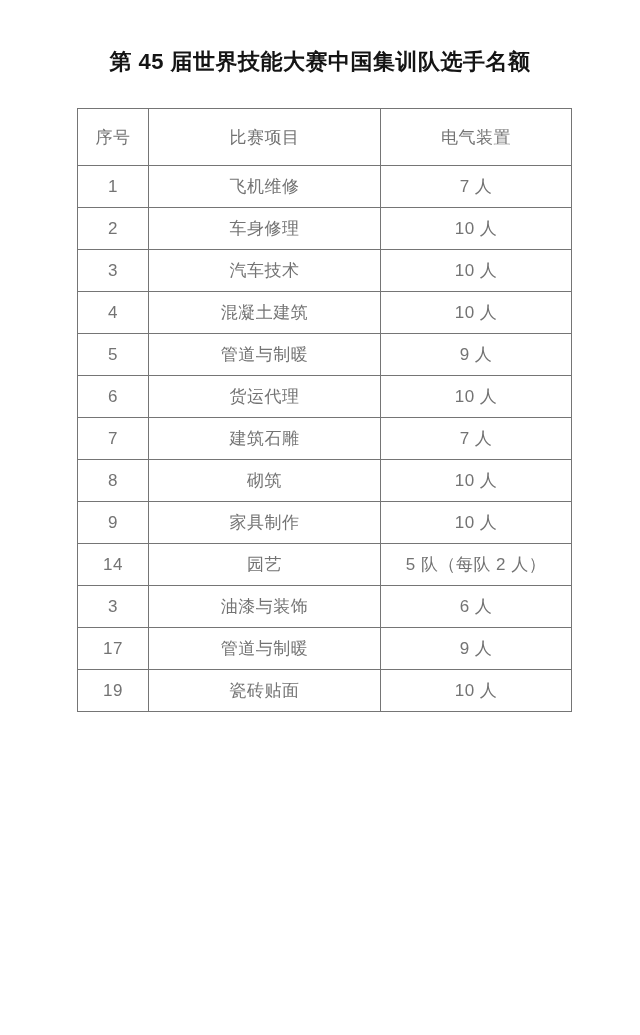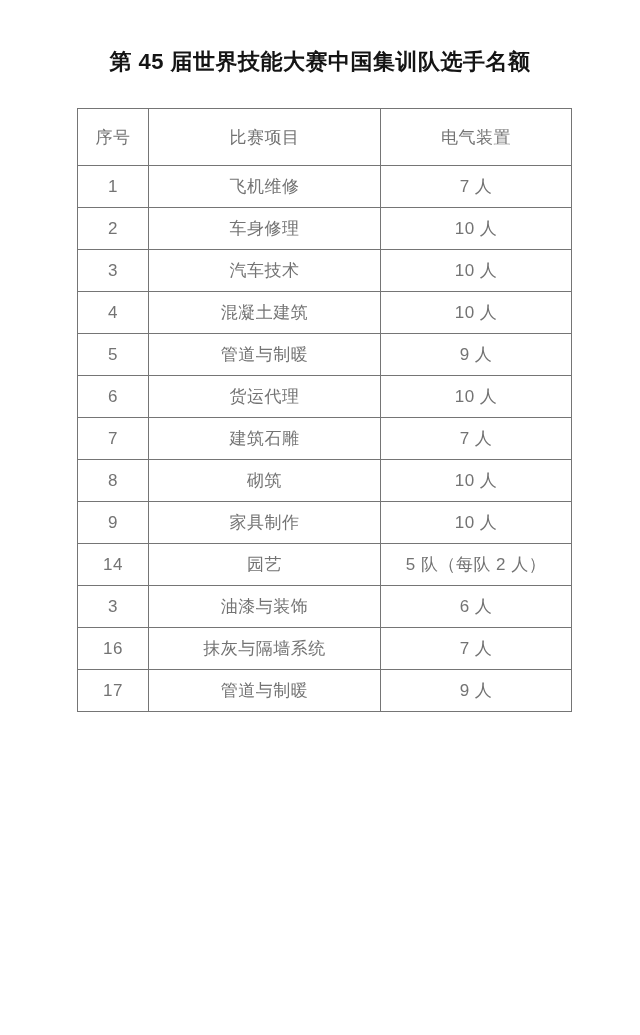--- a/index.html
+++ b/index.html
@@ -133,30 +133,30 @@
     <td>园艺</td>
     <td>5 队（每队 2 人）</td>
   </tr>
 
   <tr>
     <td>3</td>
     <td>油漆与装饰</td>
     <td>6 人</td>
   </tr>
 
-  <tr>
-    <td>16</td>
-    <td>抹灰与隔墙系统</td>
-    <td>7 人</td>
-  </tr>
 
   <tr>
     <td>17</td>
     <td>管道与制暖</td>
     <td>9 人</td>
   </tr>
 
 
+  <tr>
+    <td>19</td>
+    <td>瓷砖贴面</td>
+    <td>10 人</td>
+  </tr>
 </tbody>
     </table>
   </div>
 
 </div>
 
 </body></html>

